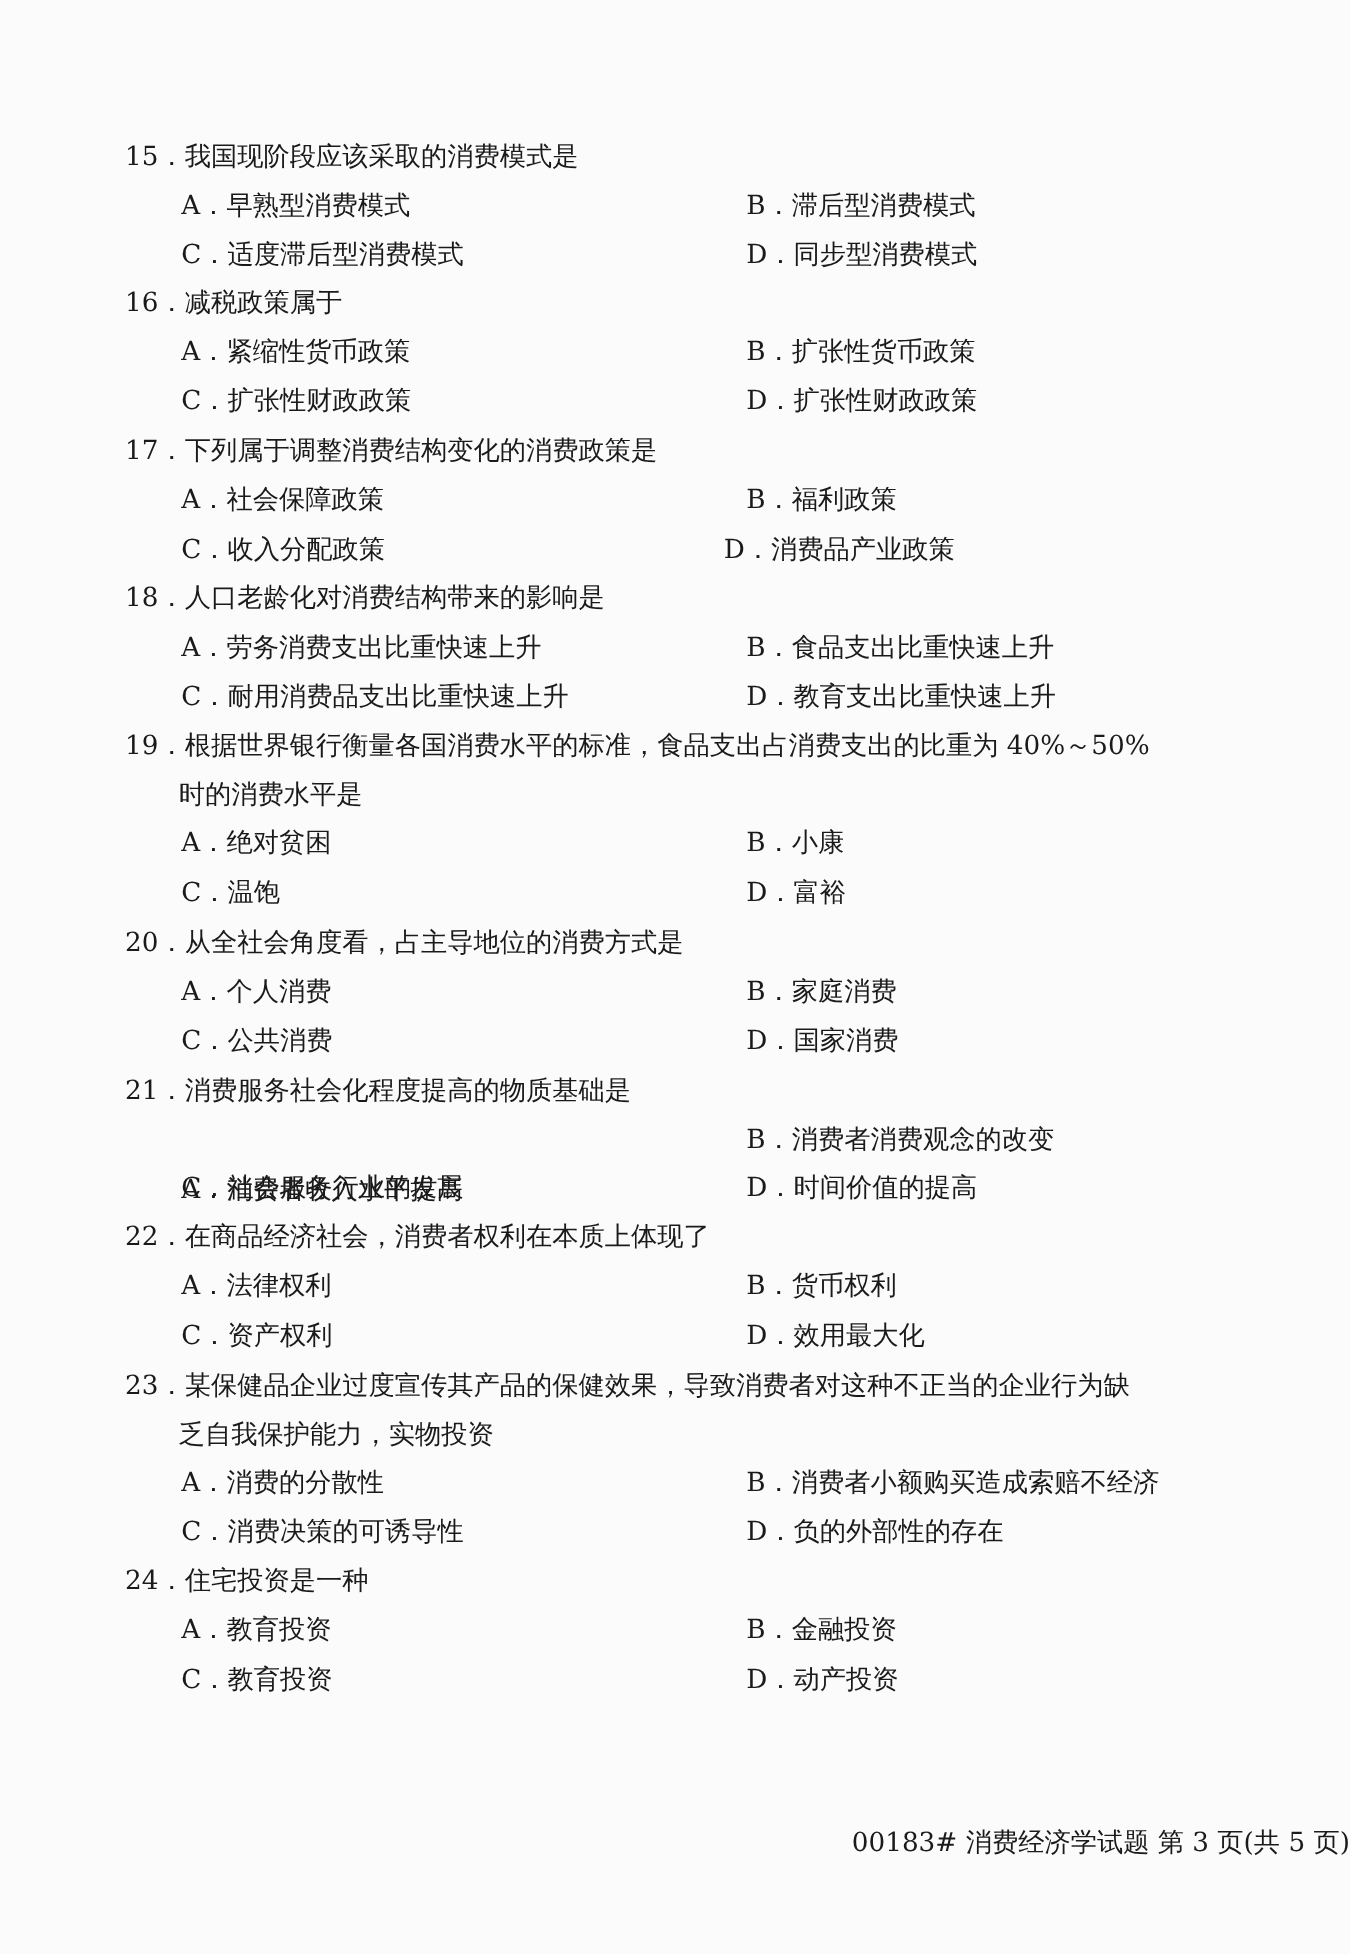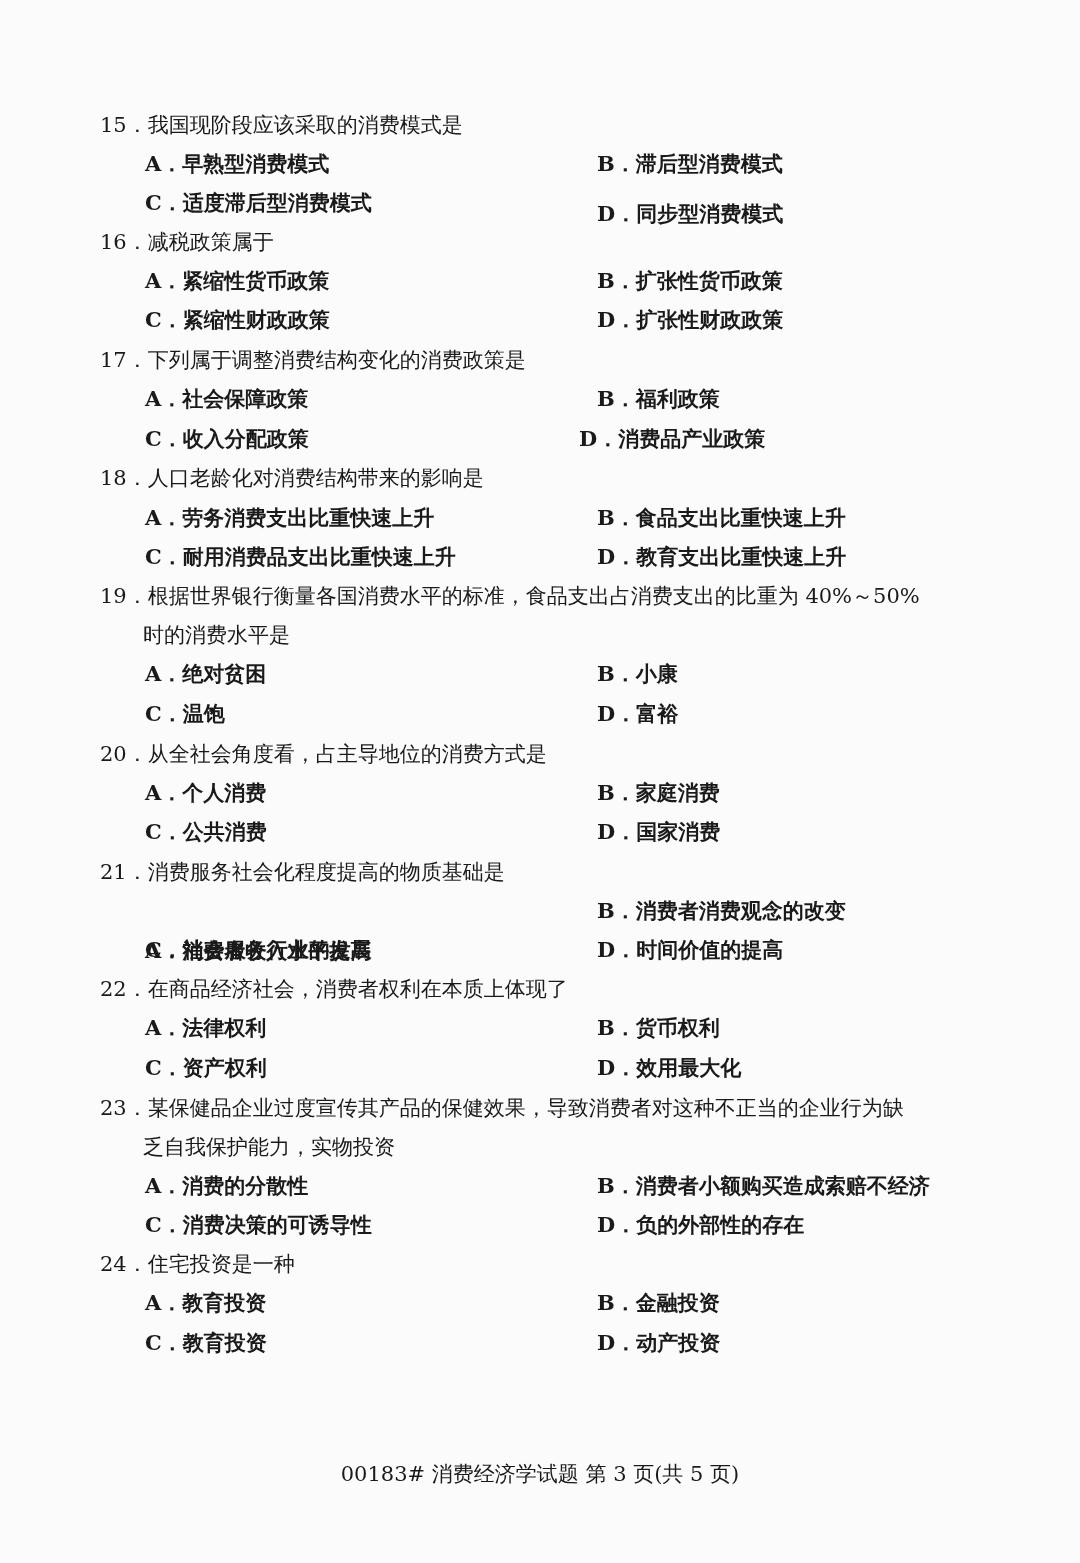--- a/index.html
+++ b/index.html
@@ -1,39 +1,39 @@
 <!DOCTYPE html>
 <html><head>
 <meta charset="utf-8">
 <style>
   html, body { margin:0; padding:0; }
   body {
     width:1080px; height:1563px; background:#fbfbfb; position:relative; overflow:hidden;
     font-family:"DejaVu Serif","Liberation Serif",serif; color:#1a1a1a;
   }
   .q { position:absolute; left:100px; font-size:21px; line-height:28px; white-space:nowrap; }
-  .opt { position:absolute; font-size:21px; line-height:28px; white-space:nowrap;font-weight:bold; }
+  .opt { position:absolute; font-size:21px; line-height:28px; white-space:nowrap; }
   .cont { position:absolute; left:143px; font-size:21px; line-height:28px; white-space:nowrap;text-align:right; }
-  .footer { position:absolute; left:0; width:1080px; top:1460px; text-align:center; font-size:21px; }
+  .footer { position:absolute; left:0; width:1080px; top:1460px; text-align:right; font-size:21px; }
 </style>
 </head>
 <body>
 
 <div>
 
   <div class="q" style="top:111px">15．我国现阶段应该采取的消费模式是</div>
   <div class="opt" style="left:145px;top:150px">A．早熟型消费模式</div>
   <div class="opt" style="left:597px;top:150px">B．滞后型消费模式</div>
   <div class="opt" style="left:145px;top:189px">C．适度滞后型消费模式</div>
-  <div class="opt" style="left:597px;top:200px">D．同步型消费模式</div>
+  <div class="opt" style="left:597px;top:189px">D．同步型消费模式</div>
 
   <div class="q" style="top:228px">16．减税政策属于</div>
   <div class="opt" style="left:145px;top:267px">A．紧缩性货币政策</div>
   <div class="opt" style="left:597px;top:267px">B．扩张性货币政策</div>
-  <div class="opt" style="left:145px;top:306px">C．紧缩性财政政策</div>
+  <div class="opt" style="left:145px;top:306px">C．扩张性财政政策</div>
   <div class="opt" style="left:597px;top:306px">D．扩张性财政政策</div>
 
   <div class="q" style="top:346px">17．下列属于调整消费结构变化的消费政策是</div>
   <div class="opt" style="left:145px;top:385px">A．社会保障政策</div>
   <div class="opt" style="left:597px;top:385px">B．福利政策</div>
   <div class="opt" style="left:145px;top:425px">C．收入分配政策</div>
   <div class="opt" style="left:579px;top:425px">D．消费品产业政策</div>
 
   <div class="q" style="top:464px">18．人口老龄化对消费结构带来的影响是</div>
   <div class="opt" style="left:145px;top:504px">A．劳务消费支出比重快速上升</div>

